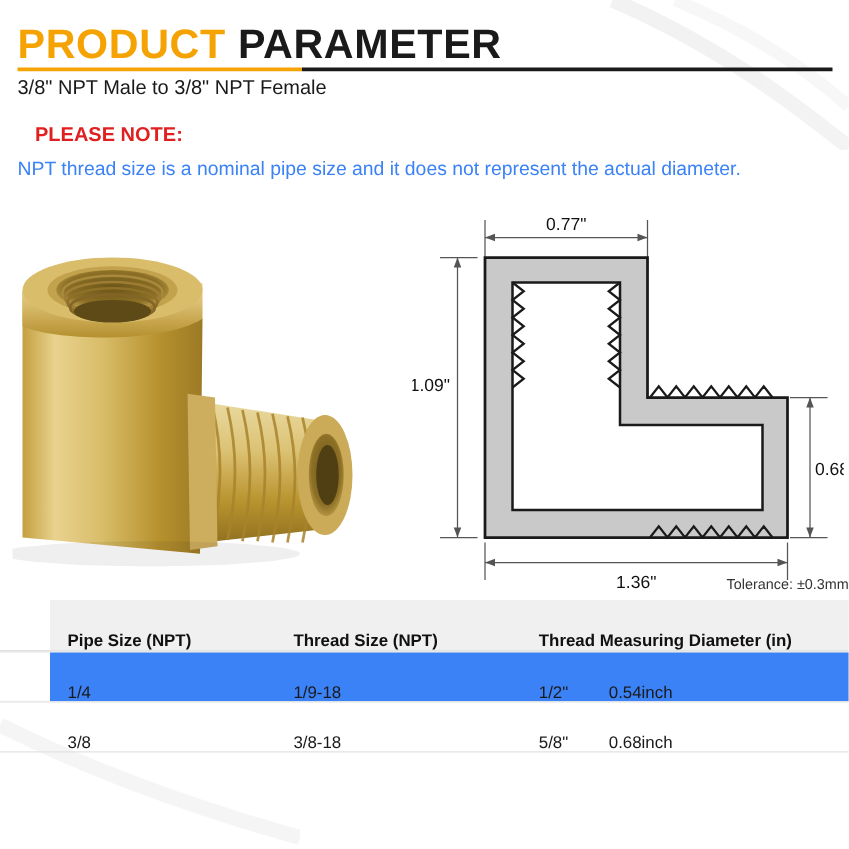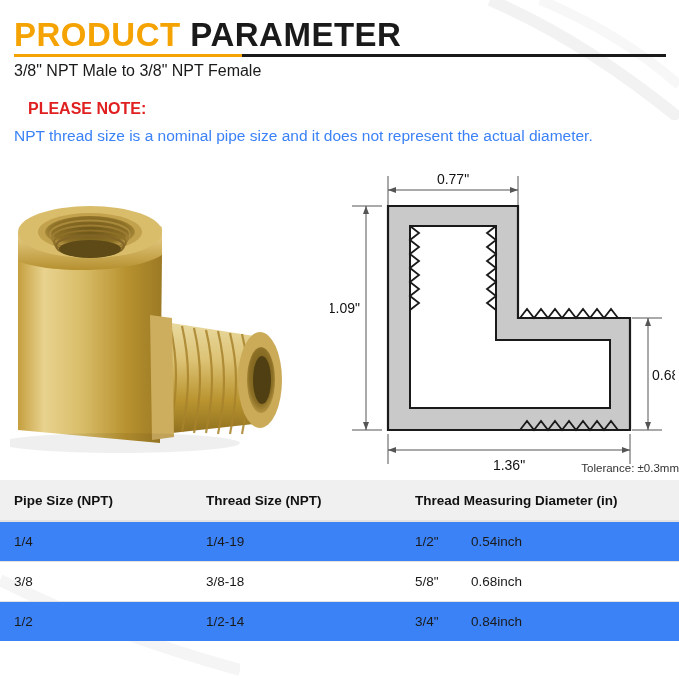--- a/index.html
+++ b/index.html
@@ -47,22 +47,23 @@
   .tolerance{
     position:absolute;right:0;top:462px;
     font-size:11.5px;color:#333;
   }
 
   
   .table{
     position:absolute;left:0;top:480px;width:679px;
   }
   .trow{
-    display:flex;align-items:center;height:39px;
+    display:flex;align-items:flex-end;height:39px;
     font-size:13.5px;
+    margin-left:40px;
   }
   .thead{
     background:#f0f0f0;font-weight:bold;font-size:13.5px;color:#111;
     height:40px;
   }
   .trow.alt{background:#3b82f6;}
   .c1{width:200px;padding-left:14px;box-sizing:border-box;}
   .c2{width:215px;padding-left:6px;box-sizing:border-box;}
   .c3{width:264px;box-sizing:border-box;}
   .c3 .frac{display:inline-block;width:56px;}
@@ -221,39 +222,32 @@
       <div class="c1">Pipe Size (NPT)</div>
       <div class="c2">Thread Size (NPT)</div>
       <div class="c3">Thread Measuring Diameter (in)</div>
     </div>
     <div class="row-line"></div>
 
     <div class="row-line"></div>
 
     <div class="trow alt">
       <div class="c1">1/4</div>
-      <div class="c2">1/4-19</div>
+      <div class="c2">1/9-18</div>
       <div class="c3">
         <span class="frac">1/2"</span><span>0.54inch</span>
       </div>
     </div>
     <div class="row-line"></div>
 
     <div class="trow">
       <div class="c1">3/8</div>
       <div class="c2">3/8-18</div>
       <div class="c3">
         <span class="frac">5/8"</span><span>0.68inch</span>
       </div>
     </div>
     <div class="row-line"></div>
 
-    <div class="trow alt">
-      <div class="c1">1/2</div>
-      <div class="c2">1/2-14</div>
-      <div class="c3">
-        <span class="frac">3/4"</span><span>0.84inch</span>
-      </div>
-    </div>
 
   </div>
 
 </div>
 
 </body></html>

